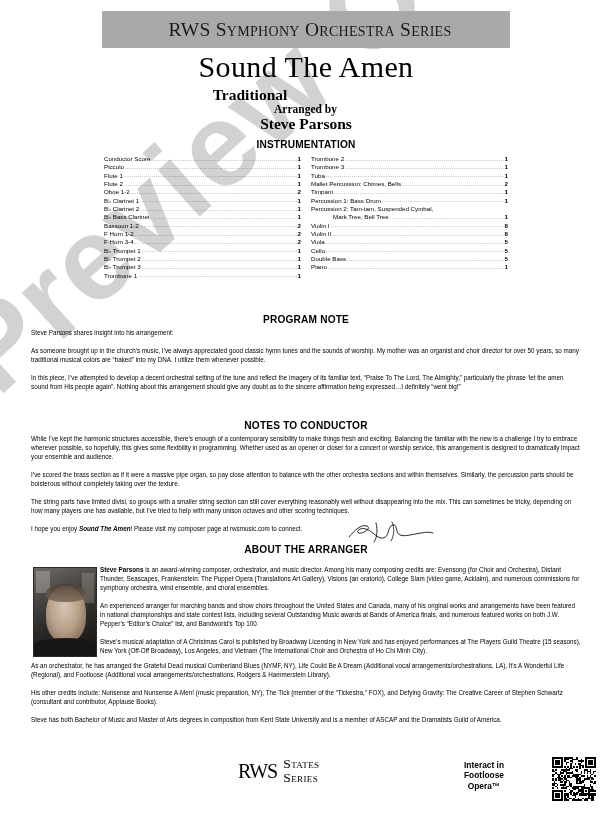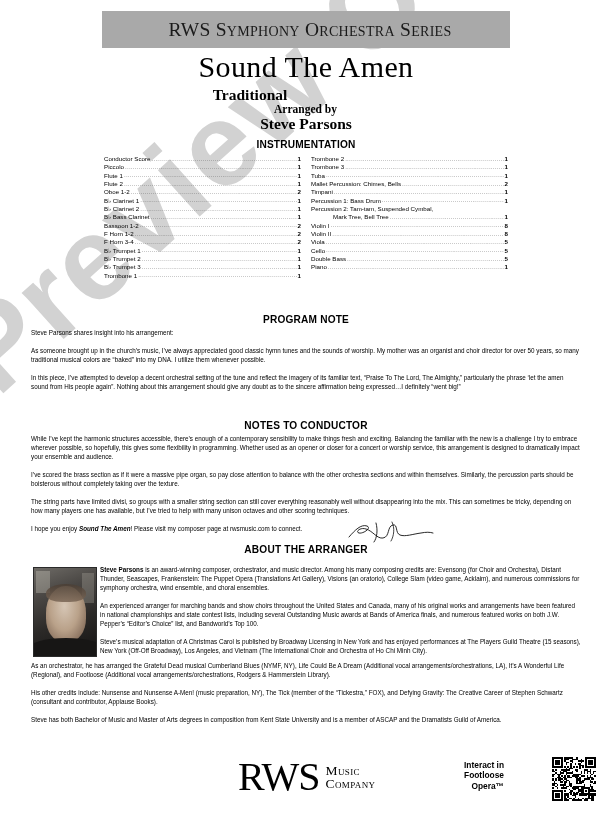--- a/index.html
+++ b/index.html
@@ -244,41 +244,41 @@
   .logo {
     position: absolute;
     left: 238px;
     top: 757px;
     display: flex;
     align-items: center;
     gap: 6px;
   }
   .logo-rws {
     font-family: "Liberation Serif", serif;
-    font-size: 40px;
+    font-size: 20px;
     letter-spacing: -1px;
     line-height: 1;
     position: relative;
   }
   .logo-words {
     font-family: "Liberation Serif", serif;
     font-size: 13.5px;
     line-height: 13.5px;
     font-variant: small-caps;
     letter-spacing: 0.4px;
   }
   .makemusic {
     position: absolute;
     left: 464px;
     top: 760px;
     font-family: "Liberation Sans", sans-serif;
     font-size: 8.4px;
     font-weight: bold;
     line-height: 10.4px;
-    text-align: right;
+    text-align: center;
   }
   .qr {
     position: absolute;
     left: 552px;
     top: 757px;
     width: 44px;
     height: 44px;
   }
 </style>
 </head>
@@ -494,22 +494,22 @@
 
     <div class="bio-block-full">
       <p>As an orchestrator, he has arranged the Grateful Dead musical Cumberland Blues (NYMF, NY), Life Could Be A Dream (Additional vocal arrangements/orchestrations, LA), It’s A Wonderful Life (Regional), and Footloose (Additional vocal arrangements/orchestrations, Rodgers &amp; Hammerstein Library).</p>
       <p>His other credits include: Nunsense and Nunsense A-Men! (music preparation, NY), The Tick (member of the “Tickestra,” FOX), and Defying Gravity: The Creative Career of Stephen Schwartz (consultant and contributor, Applause Books).</p>
       <p>Steve has both Bachelor of Music and Master of Arts degrees in composition from Kent State University and is a member of ASCAP and the Dramatists Guild of America.</p>
     </div>
 
     <div class="logo">
       <div class="logo-rws">RWS</div>
       <div>
-        <div class="logo-words">Music</div>
-        <div class="logo-words">Company</div>
+        <div class="logo-words">States</div>
+        <div class="logo-words">Series</div>
       </div>
     </div>
 
     <div class="makemusic">
       <div>Interact in</div>
       <div>Footloose</div>
       <div>Opera™</div>
     </div>
 
     <svg class="qr" viewBox="0 0 29 29" shape-rendering="crispEdges">

